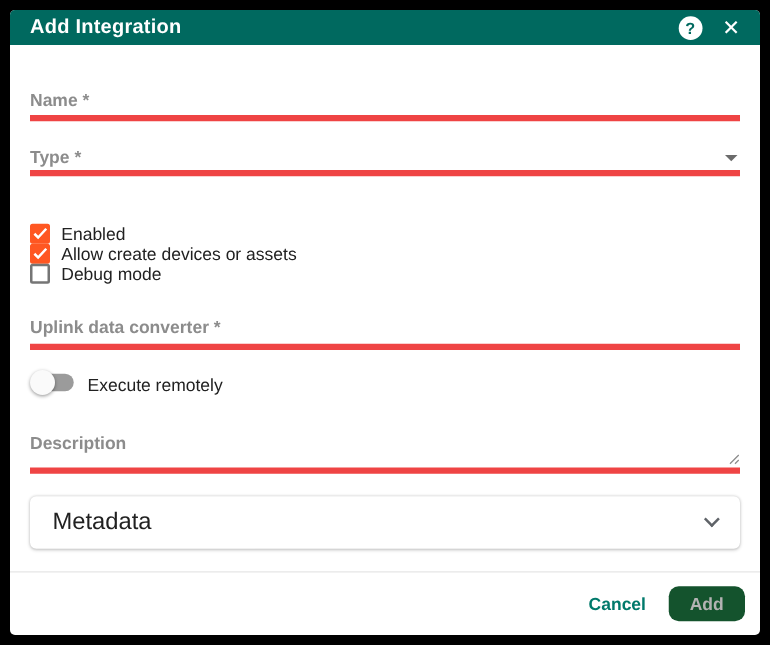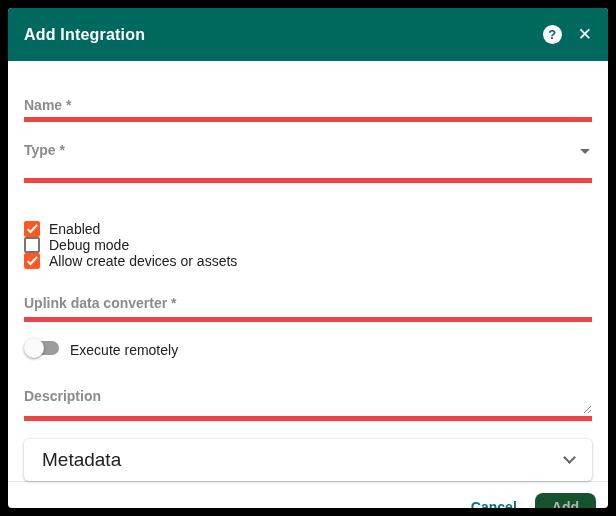--- a/index.html
+++ b/index.html
@@ -10,21 +10,21 @@
     position: relative;
   }
   .dialog {
     position: absolute; left: 8px; top: 8px;
     width: 600px; height: 500px;
     background: #fff; border-radius: 4px;
     overflow: hidden;
     display: flex; flex-direction: column;
   }
   .header {
-    flex: none; height: 53px;
+    flex: none; height: 28px;
     background: #00695f; color: #fff;
     display: flex; align-items: center;
     padding: 0 16px;
   }
   .title { flex: 1; font-size: 16px; font-weight: 700; letter-spacing: .2px; }
   .help-btn {
     width: 19px; height: 19px; border-radius: 50%;
     background: #fff; color: #00695f;
     font-size: 13px; font-weight: 700;
     display: flex; align-items: center; justify-content: center;
@@ -32,21 +32,21 @@
   }
   .close-btn { color: #fff; font-size: 17px; line-height: 1; cursor: pointer; font-weight: 400; }
 
   .content { flex: 1; padding: 0 16px; }
 
   .field { border-bottom: 5px solid #ef4444; font-weight: bold; }
   .flabel { font-size: 14px; color: #8c8c8c; display: block; line-height: 16px; }
 
   .field-name { margin-top: 36px; padding-bottom: 4px; }
   .field-type {
-    margin-top: 20px; padding-bottom: 20px;
+    margin-top: 20px; padding-bottom: 3px;
     display: flex; justify-content: space-between; align-items: flex-end;
   }
   .select-arrow {
     width: 0; height: 0;
     border-left: 5px solid transparent; border-right: 5px solid transparent;
     border-top: 5px solid #6b6b6b;
     margin: 0 2px 4px 0;
   }
 
   .checkbox-row { display: flex; margin-top: 38px; flex-direction: column; }
@@ -142,33 +142,33 @@
     <div class="checkbox-row">
       <div class="checkbox-item">
         <span class="cbx checked">
           <svg width="12" height="10" viewBox="0 0 12 10">
               <path d="M1.5 5l3 3 6.5-7" stroke="#fff" stroke-width="2" fill="none"></path>
             </svg>
         </span>
         <span class="cbx-label">Enabled</span>
       </div>
       <div class="checkbox-item">
-        <span class="cbx">
-          
-        </span>
-        <span class="cbx-label">Debug mode</span>
-      </div>
-      <div class="checkbox-item">
         <span class="cbx checked">
           <svg width="12" height="10" viewBox="0 0 12 10">
               <path d="M1.5 5l3 3 6.5-7" stroke="#fff" stroke-width="2" fill="none"></path>
             </svg>
         </span>
         <span class="cbx-label">Allow create devices or assets</span>
       </div>
+      <div class="checkbox-item">
+        <span class="cbx">
+          
+        </span>
+        <span class="cbx-label">Debug mode</span>
+      </div>
     </div>
 
     <div class="field field-uplink">
       <span class="flabel">Uplink data converter *</span>
     </div>
 
 
     <div class="toggle-row">
       <span class="toggle">
         <span class="toggle-track"></span>

